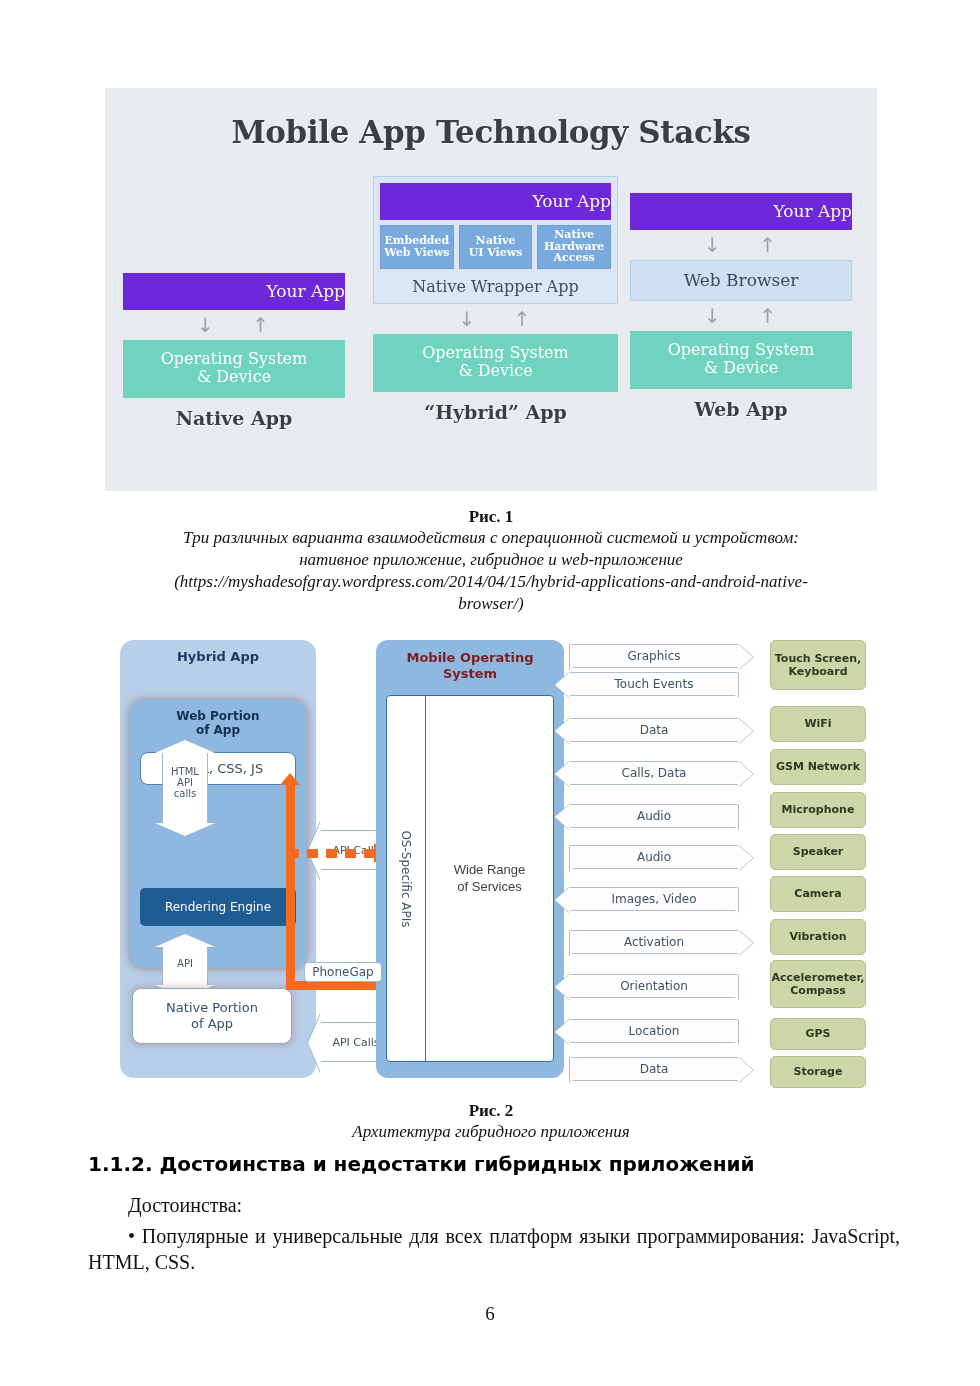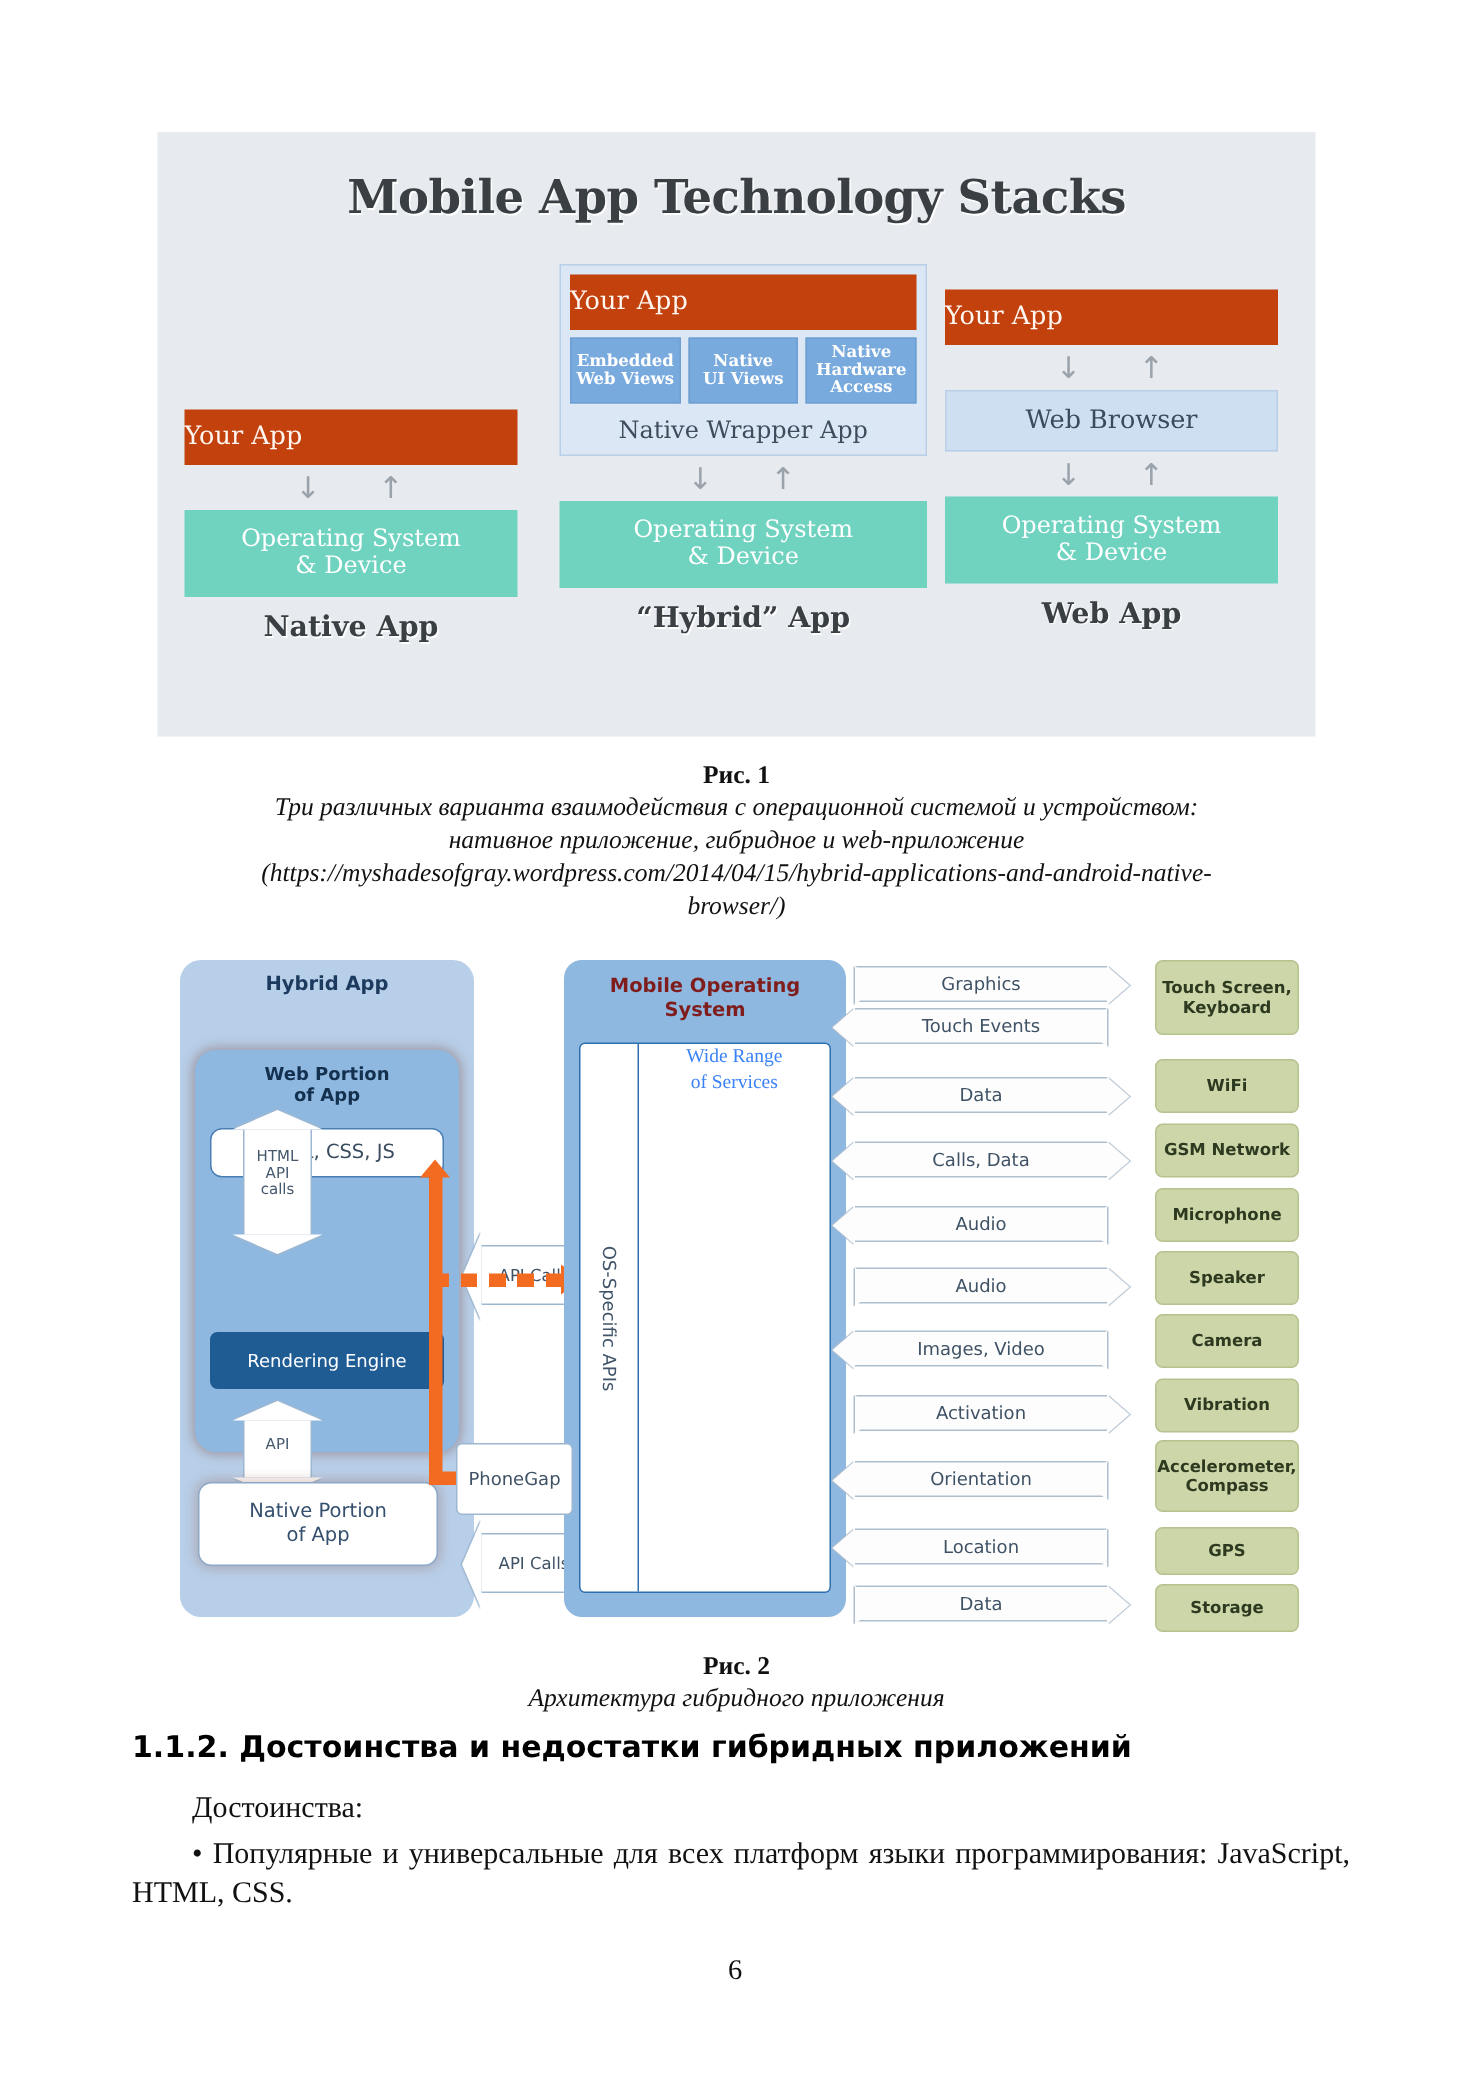--- a/index.html
+++ b/index.html
@@ -41,23 +41,23 @@
   }
   .f1col {
     position: absolute;
     width: 222px;
   }
   .f1col-native   { left: 18px; }
   .f1col-hybrid   { left: 268px; }
   .f1col-web      { left: 525px; }
 
   .orange-box {
-    background: #c2410c;
+    background: #6d28d9;
     color: #fff6f1;
-    text-align: left;
+    text-align: right;
     font-family: "DejaVu Serif", serif;
     font-size: 17px;
     padding: 8px 0 9px 0;
     border: 1px solid #f7estyle;
     box-sizing: border-box;
   }
   .blue-box {
     background: #cedff2;
     color: #394b5e;
     text-align: center;
@@ -307,25 +307,25 @@
     left: 50%; top: 50%;
     transform: translate(-50%,-50%) rotate(90deg);
     white-space: nowrap;
     font-family: "DejaVu Sans", sans-serif;
     font-size: 12px;
     color: #41546a;
   }
   .os-services {
     flex: 1;
     display: flex;
-    align-items: flex-start;
+    align-items: center;
     justify-content: center;
-    font-family: Liberation Serif, serif;
+    font-family: Liberation Sans, sans-serif;
     font-size: 13px;
-    color: #3b82f6;
+    color: #404040;
     text-align: center;
     line-height: 1.3;
   }
 
   
   .hcall {
     position: absolute;
     height: 40px;
     background: #ffffff;
     border: 1px solid #9db7d0;
@@ -363,21 +363,21 @@
     position: absolute;
     left: 186px; top: 330px;
     width: 78px;
     background: #ffffff;
     border: 1px solid #9db7d0;
     border-radius: 4px;
     text-align: center;
     font-family: "DejaVu Sans", sans-serif;
     font-size: 12px;
     color: #3f5265;
-    padding: 16px 0;
+    padding: 2px 0;
     box-sizing: border-box;
     z-index: 5;
   }
 
   
   .orange-v {
     position: absolute;
     left: 168px; top: 152px;
     width: 9px; height: 206px;
     background: #f26b21;

